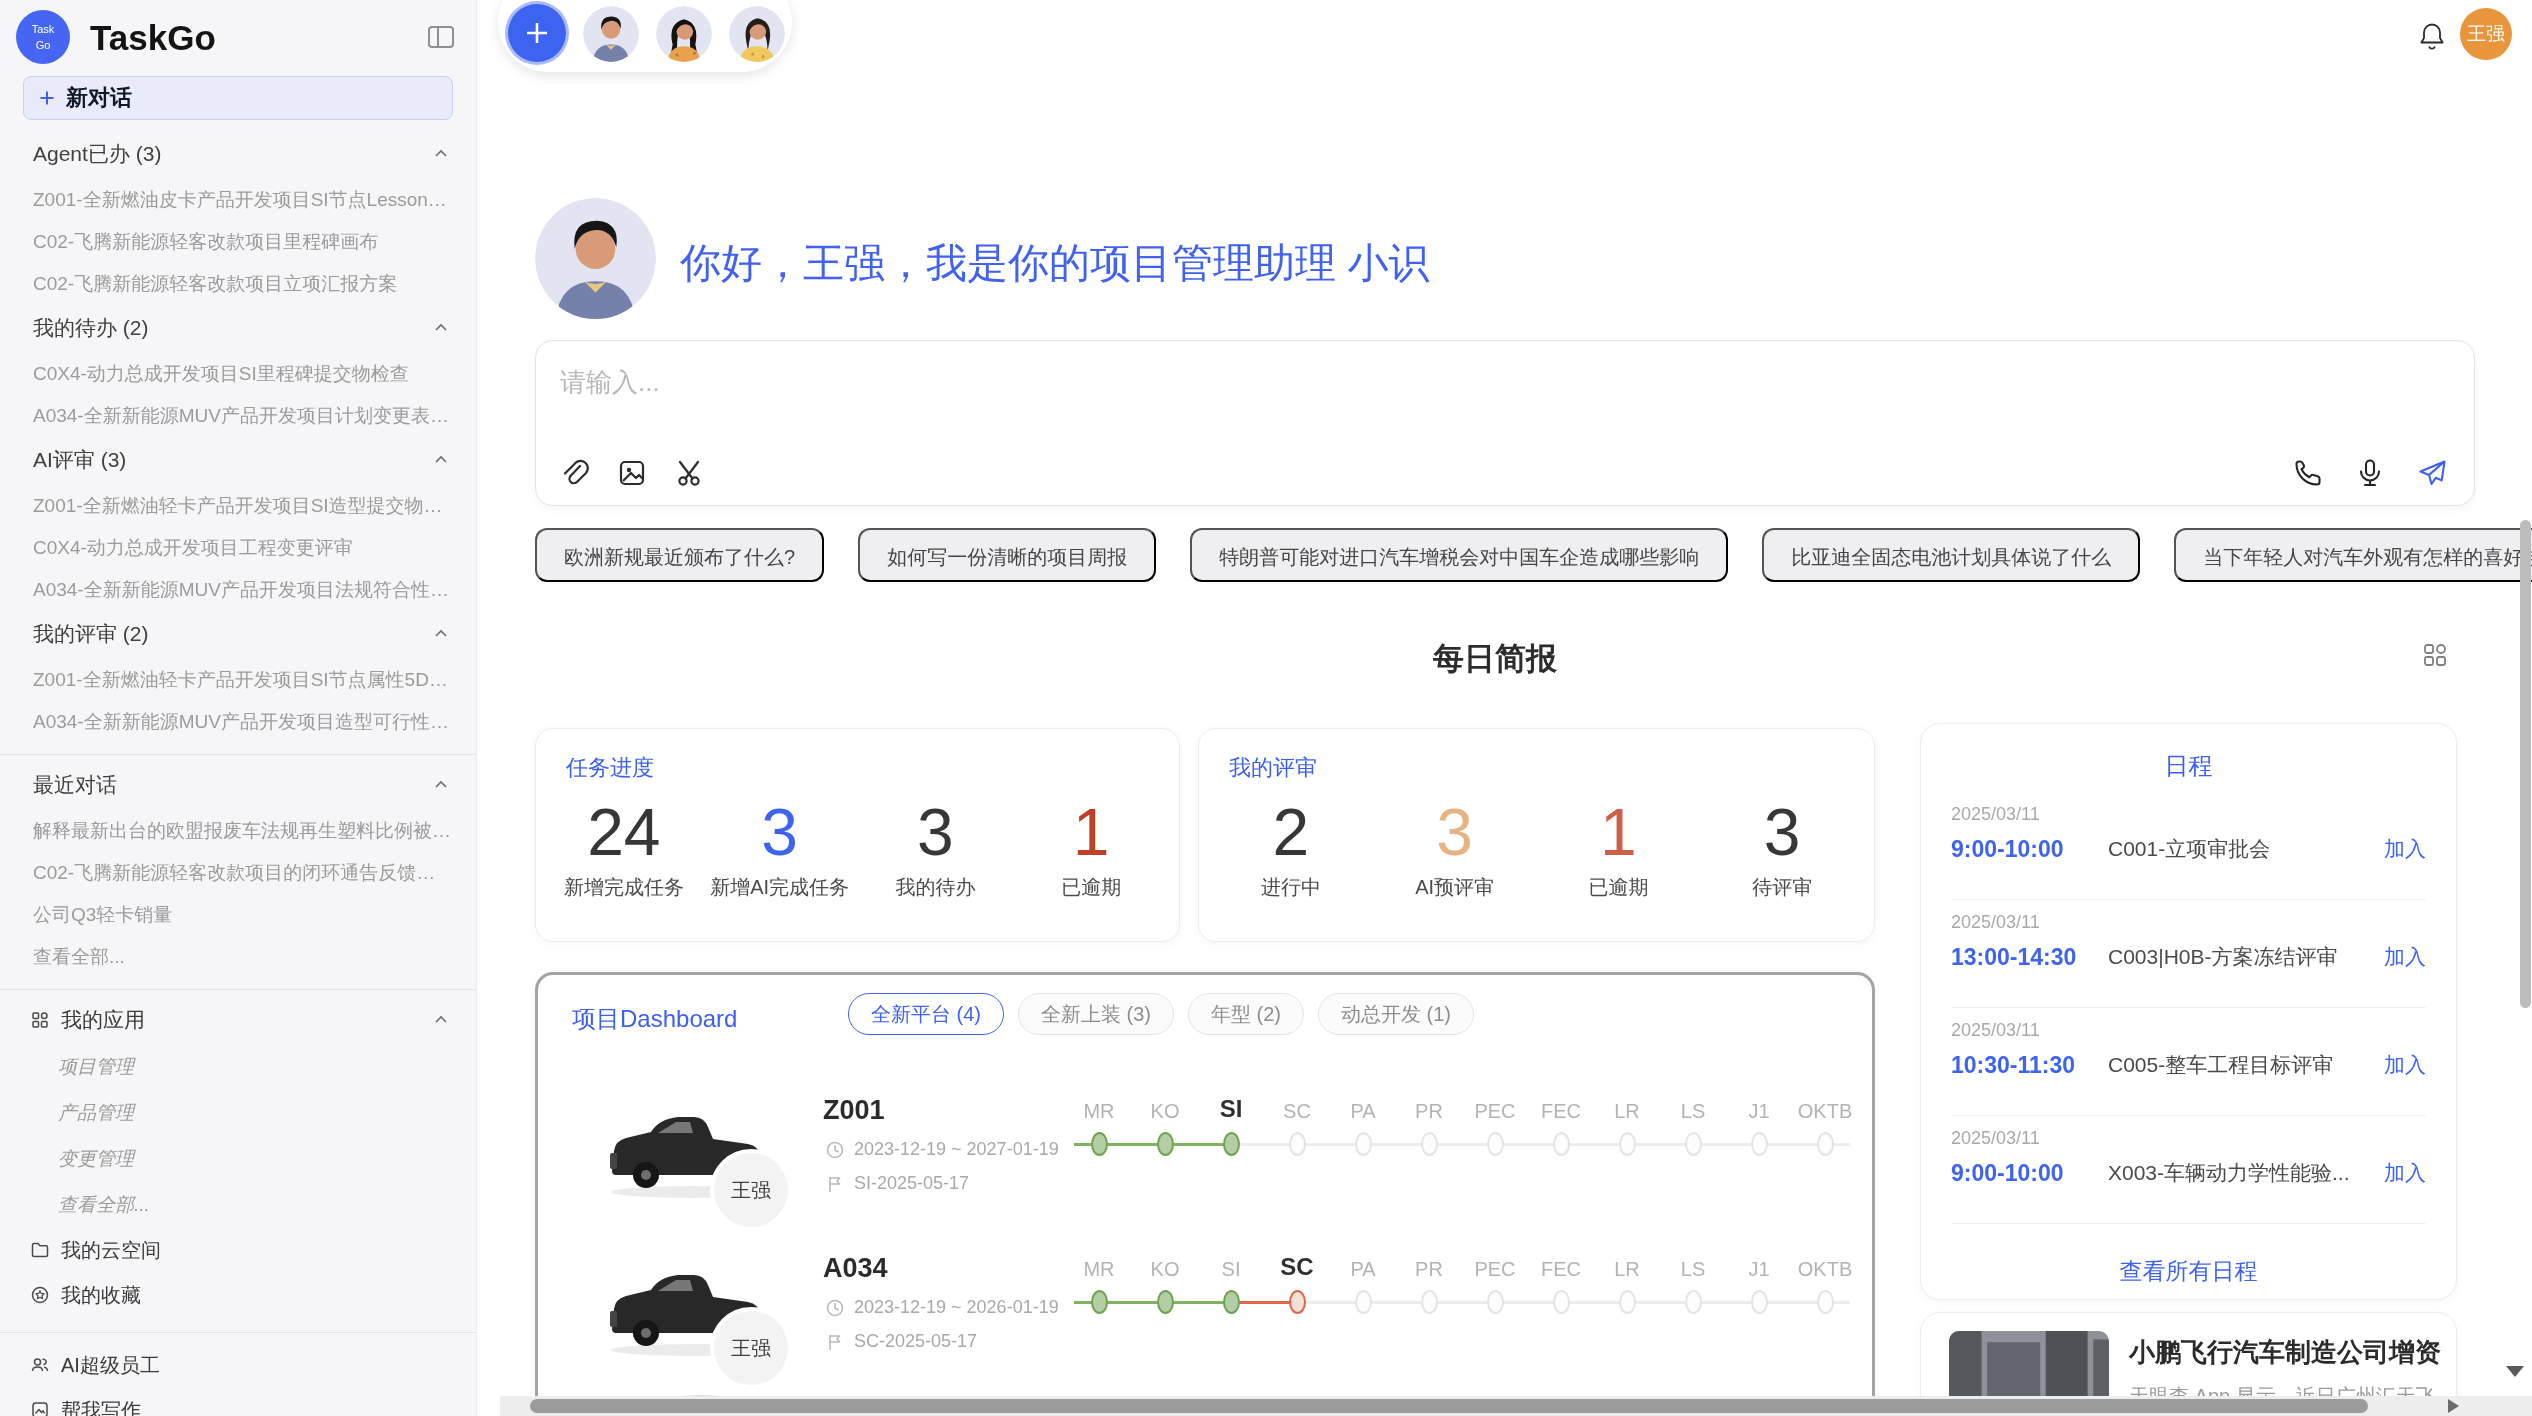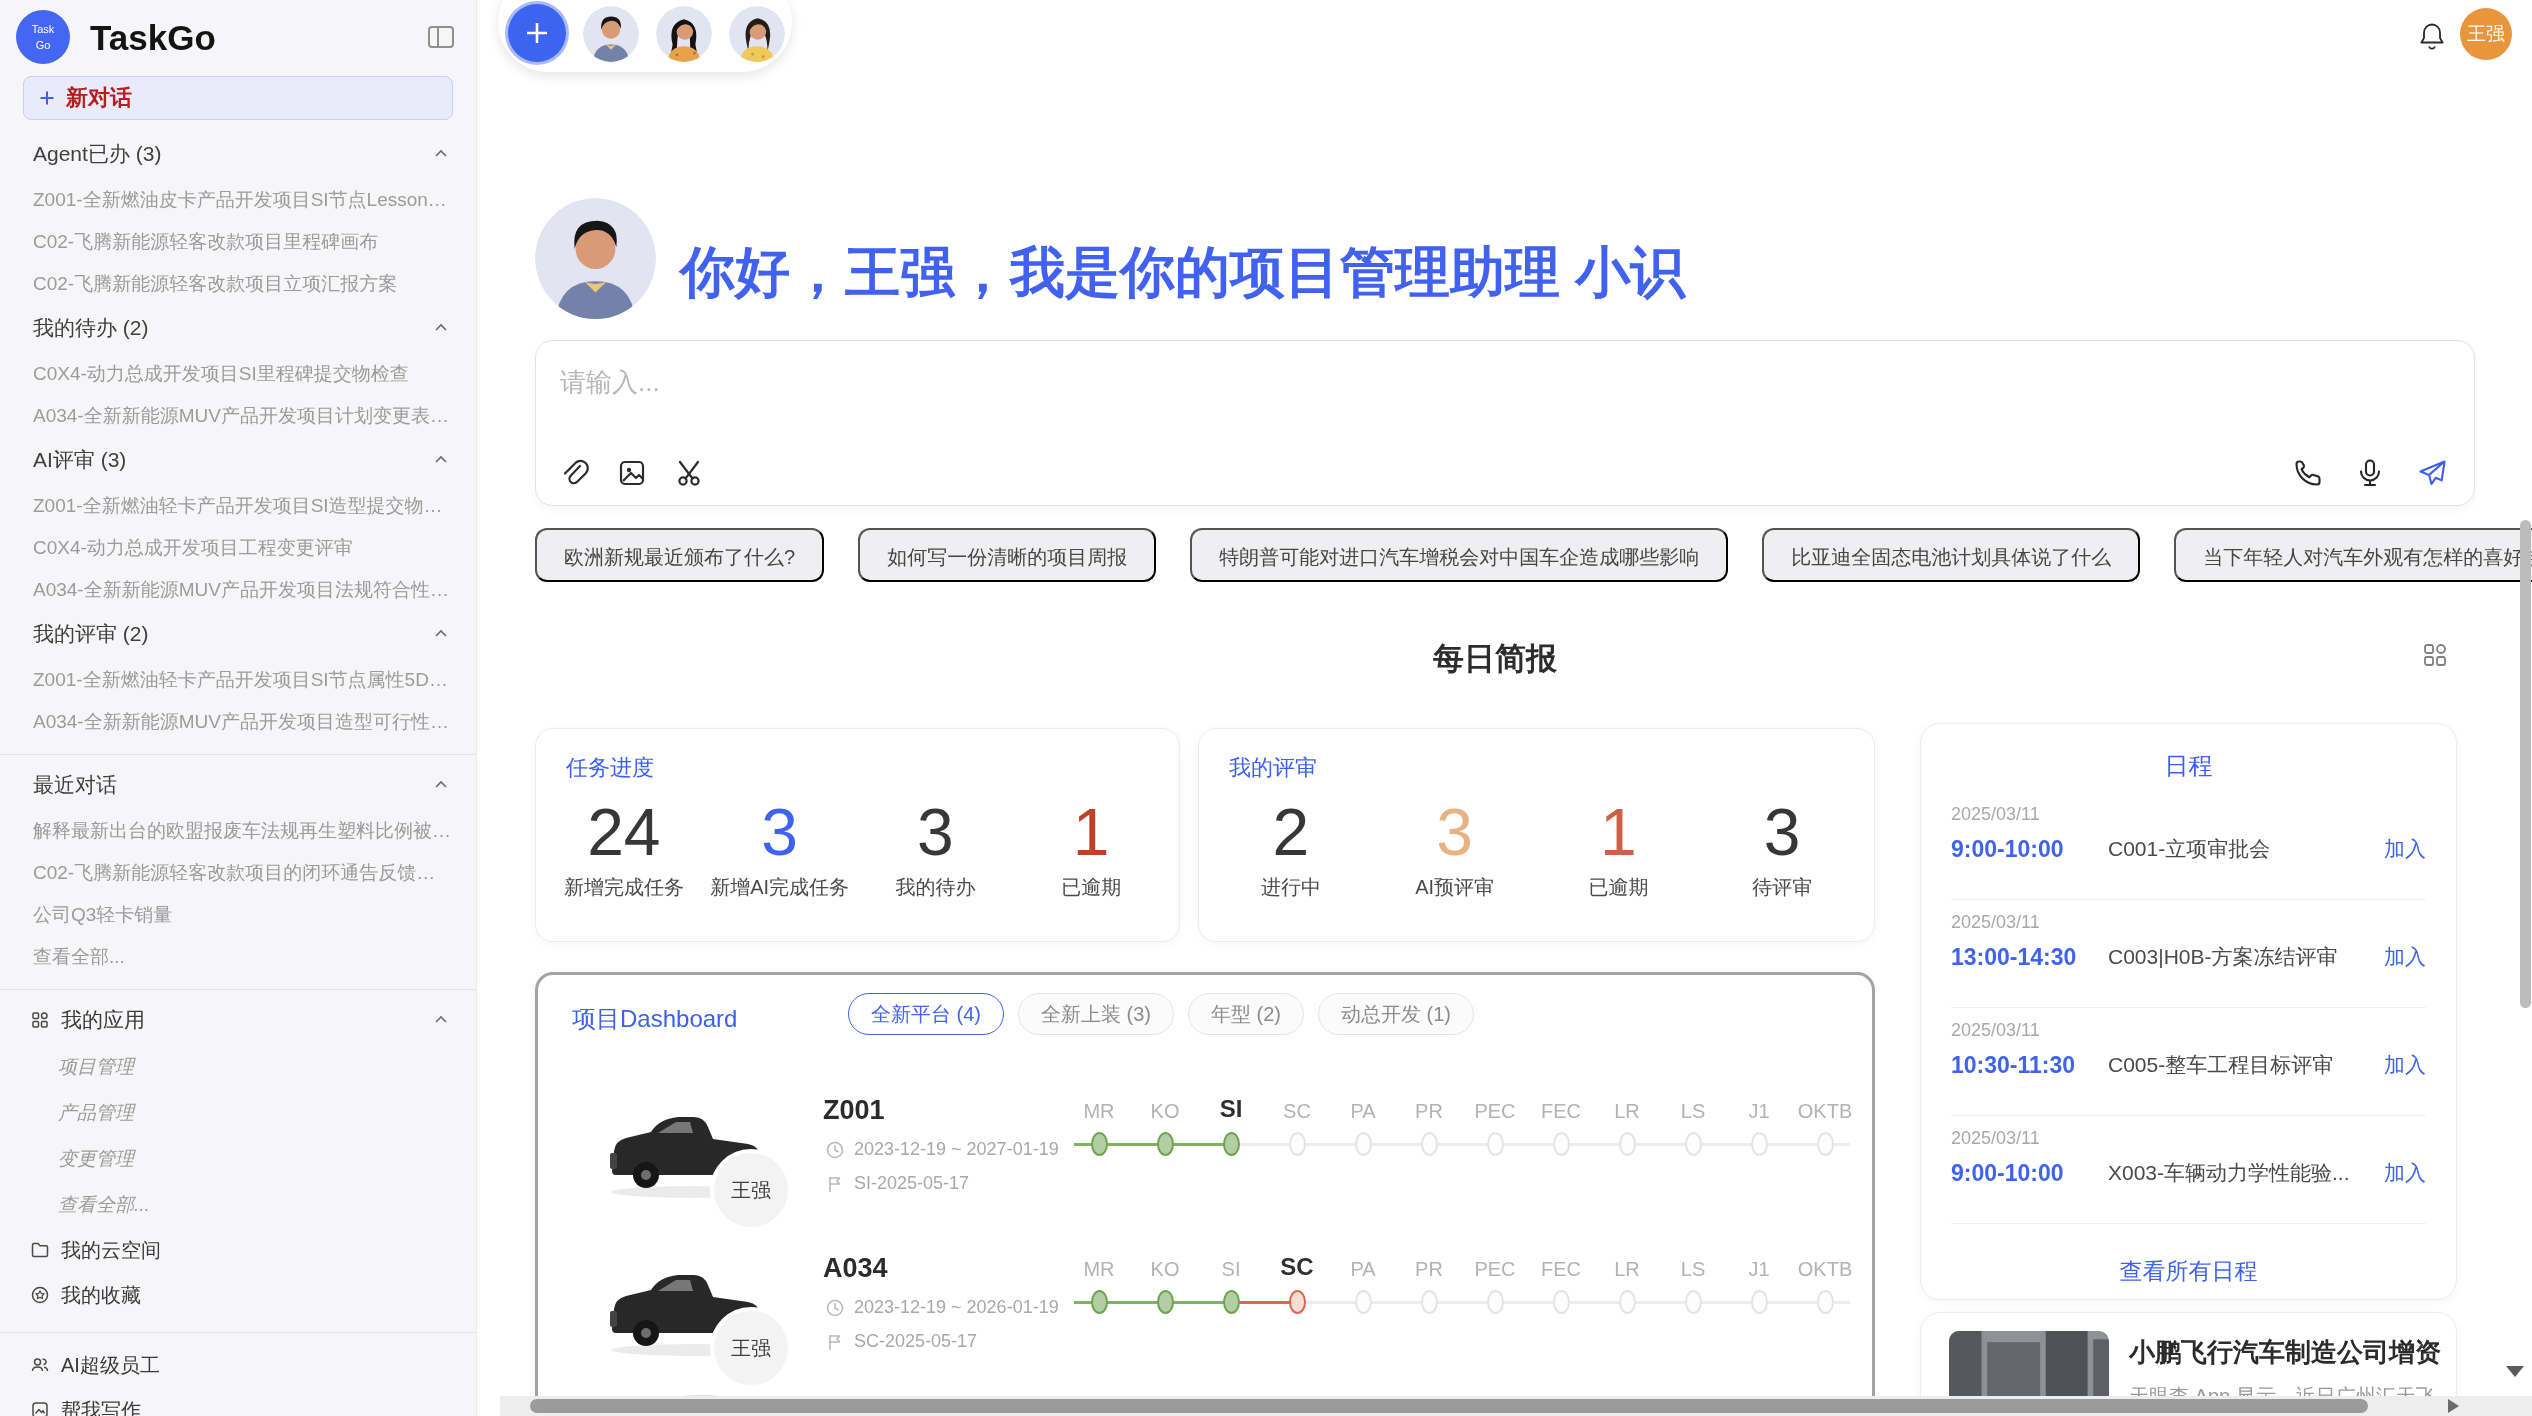--- a/index.html
+++ b/index.html
@@ -11,21 +11,21 @@
   .sidebar{position:absolute;left:0;top:0;width:477px;height:1416px;background:#f6f6f8;
            border-right:1px solid #ebebeb;overflow:hidden;}
   .logo-row{position:relative;height:74px;}
   .logo-circle{position:absolute;left:16px;top:10px;width:54px;height:54px;border-radius:50%;
                background:#4466F2;color:#fff;display:flex;flex-direction:column;align-items:center;
                justify-content:center;font-size:11px;line-height:16px;font-weight:500;}
   .app-title{position:absolute;left:90px;top:18px;font-size:35px;font-weight:700;color:#141414;}
   .panel-toggle{position:absolute;right:20px;top:22px;width:30px;height:30px;cursor:pointer;}
   .new-chat{margin:2px 23px 0;height:44px;background:#e9ebfb;border:1px solid #c7cff5;border-radius:8px;
             display:flex;align-items:center;padding-left:13px;gap:9px;cursor:pointer;}
-  .new-chat .nc-label{color:#b91c1c;font-size:22px;font-weight:600;text-align:center;}
+  .new-chat .nc-label{color:#0f172a;font-size:22px;font-weight:600;text-align:center;}
   .sec-head{display:flex;align-items:center;margin:20px 26px 0 33px;height:28px;cursor:pointer;}
   .sec-title{font-size:21px;color:#3f3f3f;}
   .sec-head .chev{margin-left:auto;display:flex;}
   .side-item{margin:21px 24px 0 33px;font-size:19px;color:#9b9b9b;line-height:21px;white-space:nowrap;
              overflow:hidden;text-overflow:ellipsis;cursor:pointer;}
   .side-divider{height:1px;background:#e4e4e4;margin:22px 0 0 0;}
   .apps-head{display:flex;align-items:center;gap:11px;margin:16px 26px 0 30px;height:28px;cursor:pointer;}
   .apps-head .hd-label{font-size:21px;color:#3a3a3a;}
   .apps-head .chev{margin-left:auto;display:flex;}
   .sub-item{margin:20px 24px 0 58px;font-size:19px;color:#9b9b9b;cursor:pointer;font-style:italic;}
@@ -41,21 +41,21 @@
             justify-content:center;box-shadow:0 0 0 3px #aabaf7;cursor:pointer;flex:0 0 auto;}
   .pill-avatar{width:56px;height:56px;border-radius:50%;overflow:hidden;cursor:pointer;flex:0 0 auto;}
   .pill-avatar svg{display:block;width:100%;height:100%;}
   .bell{position:absolute;left:2416px;top:20px;width:32px;height:32px;cursor:pointer;}
   .user-chip{position:absolute;left:2460px;top:8px;width:52px;height:52px;border-radius:50%;
              display:flex;align-items:center;justify-content:center;color:#fff;font-size:19px;cursor:pointer;}
 
   
   .greet-avatar{position:absolute;left:535px;top:198px;width:121px;height:121px;border-radius:50%;overflow:hidden;}
   .greet-avatar svg{display:block;width:100%;height:100%;}
-  .greet-text{position:absolute;left:680px;top:236px;font-size:55px;font-weight:700;color:#4161F0;}
+  .greet-text{position:absolute;left:680px;top:236px;font-size:41px;font-weight:400;color:#4161F0;}
 
   
   .composer{position:absolute;left:535px;top:340px;width:1940px;height:166px;background:#fff;
             border:1px solid #e2e2e2;border-radius:18px;box-shadow:0 3px 10px rgba(0,0,0,.04);}
   .composer input{position:absolute;left:22px;top:18px;width:1500px;height:46px;border:none;outline:none;
                   font-size:26px;color:#333;background:transparent;font-family:inherit;}
   .composer input::placeholder{color:#b8b8b8;}
   .c-left{position:absolute;left:22px;bottom:16px;display:flex;gap:26px;}
   .c-right{position:absolute;right:26px;bottom:16px;display:flex;gap:30px;}
   .cicon{width:32px;height:32px;cursor:pointer;}

